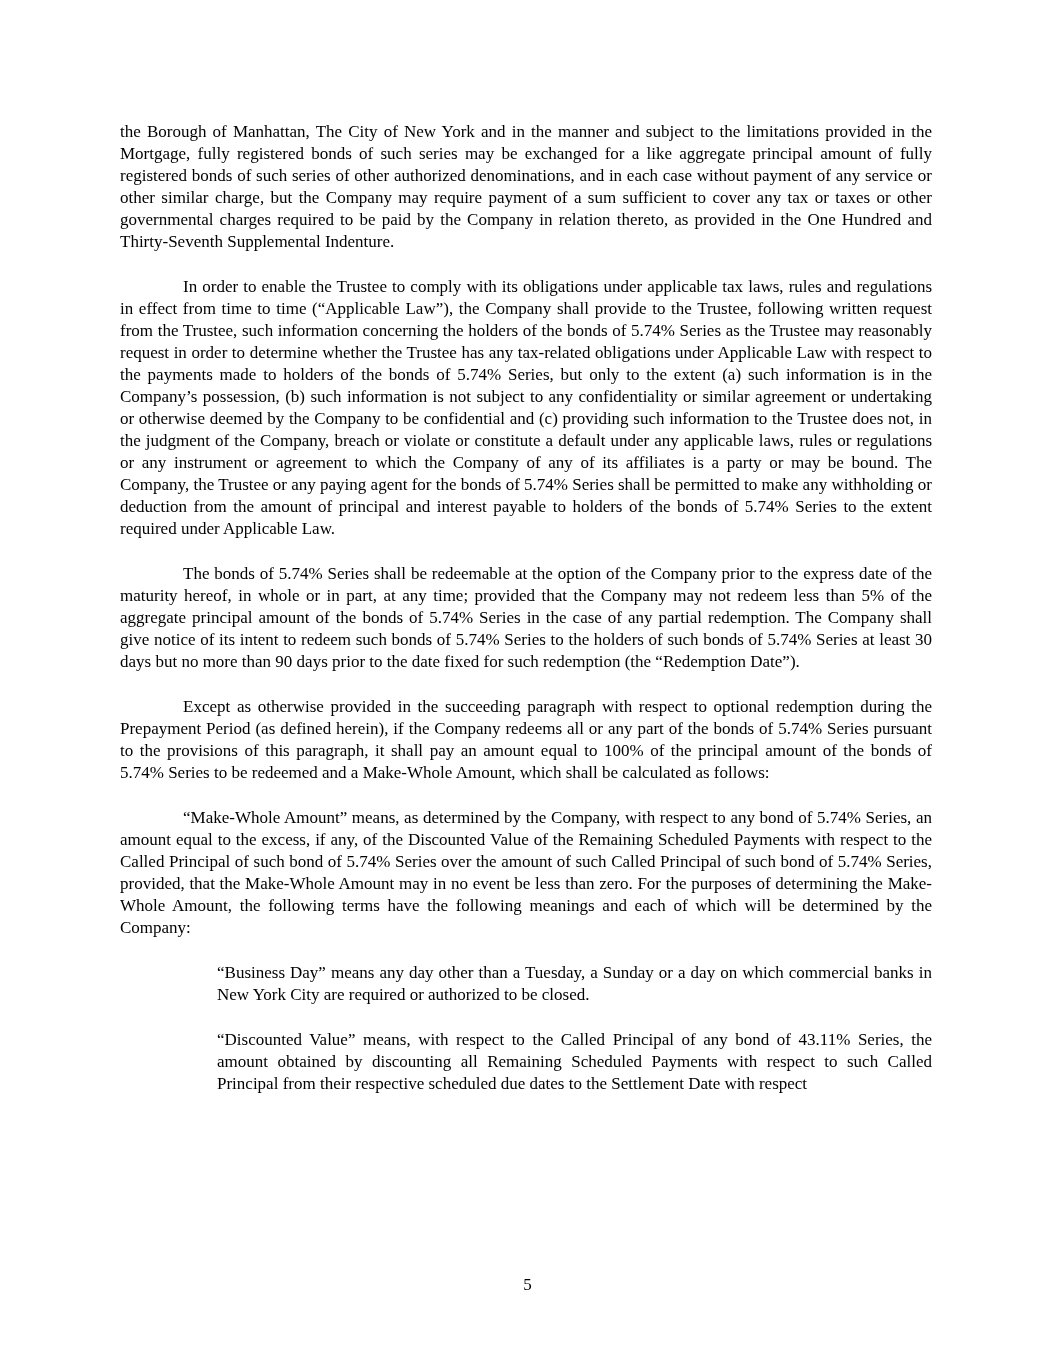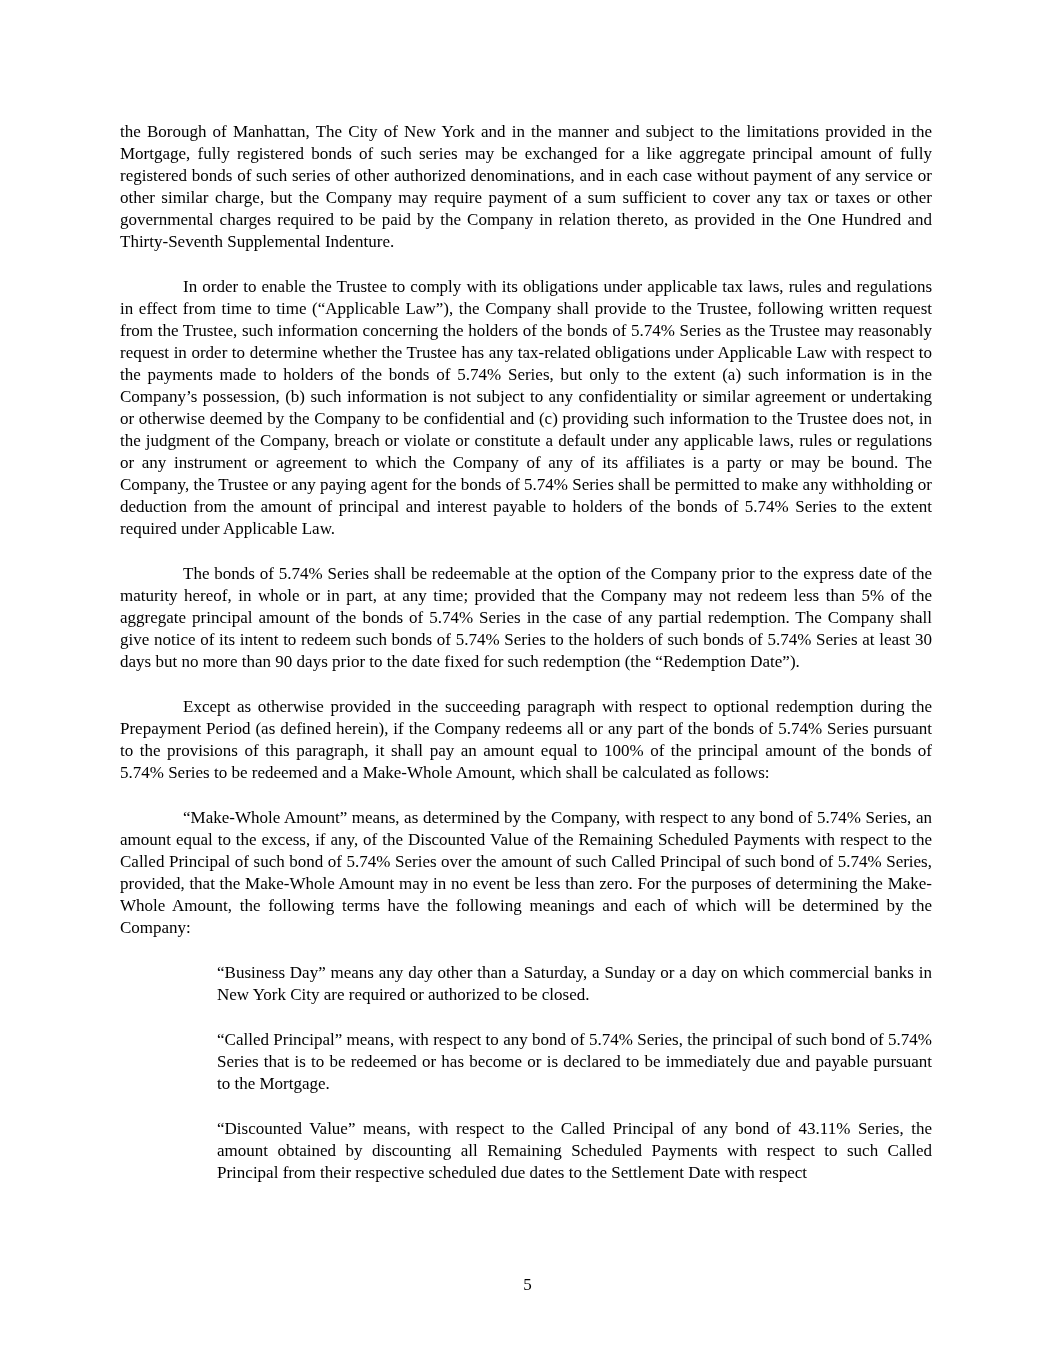--- a/index.html
+++ b/index.html
@@ -50,18 +50,17 @@
 </head>
 <body>
 
 <div class="page">
   <div class="content">
     <p class="para flush">the Borough of Manhattan, The City of New York and in the manner and subject to the limitations provided in the Mortgage, fully registered bonds of such series may be exchanged for a like aggregate principal amount of fully registered bonds of such series of other authorized denominations, and in each case without payment of any service or other similar charge, but the Company may require payment of a sum sufficient to cover any tax or taxes or other governmental charges required to be paid by the Company in relation thereto, as provided in the One Hundred and Thirty-Seventh Supplemental Indenture.</p>
     <p class="para indent">In order to enable the Trustee to comply with its obligations under applicable tax laws, rules and regulations in effect from time to time (“Applicable Law”), the Company shall provide to the Trustee, following written request from the Trustee, such information concerning the holders of the bonds of 5.74% Series as the Trustee may reasonably request in order to determine whether the Trustee has any tax-related obligations under Applicable Law with respect to the payments made to holders of the bonds of 5.74% Series, but only to the extent (a) such information is in the Company’s possession, (b) such information is not subject to any confidentiality or similar agreement or undertaking or otherwise deemed by the Company to be confidential and (c) providing such information to the Trustee does not, in the judgment of the Company, breach or violate or constitute a default under any applicable laws, rules or regulations or any instrument or agreement to which the Company of any of its affiliates is a party or may be bound. The Company, the Trustee or any paying agent for the bonds of 5.74% Series shall be permitted to make any withholding or deduction from the amount of principal and interest payable to holders of the bonds of 5.74% Series to the extent required under Applicable Law.</p>
     <p class="para indent">The bonds of 5.74% Series shall be redeemable at the option of the Company prior to the express date of the maturity hereof, in whole or in part, at any time; provided that the Company may not redeem less than 5% of the aggregate principal amount of the bonds of 5.74% Series in the case of any partial redemption. The Company shall give notice of its intent to redeem such bonds of 5.74% Series to the holders of such bonds of 5.74% Series at least 30 days but no more than 90 days prior to the date fixed for such redemption (the “Redemption Date”).</p>
     <p class="para indent">Except as otherwise provided in the succeeding paragraph with respect to optional redemption during the Prepayment Period (as defined herein), if the Company redeems all or any part of the bonds of 5.74% Series pursuant to the provisions of this paragraph, it shall pay an amount equal to 100% of the principal amount of the bonds of 5.74% Series to be redeemed and a Make-Whole Amount, which shall be calculated as follows:</p>
     <p class="para indent">“Make-Whole Amount” means, as determined by the Company, with respect to any bond of 5.74% Series, an amount equal to the excess, if any, of the Discounted Value of the Remaining Scheduled Payments with respect to the Called Principal of such bond of 5.74% Series over the amount of such Called Principal of such bond of 5.74% Series, provided, that the Make-Whole Amount may in no event be less than zero.  For the purposes of determining the Make-Whole Amount, the following terms have the following meanings and each of which will be determined by the Company:</p>
-    <p class="def">“Business Day” means any day other than a Saturday, a Sunday or a day on which commercial banks in New York City are required or authorized to be closed.</p>
-    <p class="def">“Called Principal” means, with respect to any bond of 5.74% Series, the principal of such bond of 5.74% Series that is to be redeemed or has become or is declared to be immediately due and payable pursuant to the Mortgage.</p>
+    <p class="def">“Business Day” means any day other than a Tuesday, a Sunday or a day on which commercial banks in New York City are required or authorized to be closed.</p>
     <p class="def">“Discounted Value” means, with respect to the Called Principal of any bond of 43.11% Series, the amount obtained by discounting all Remaining Scheduled Payments with respect to such Called Principal from their respective scheduled due dates to the Settlement Date with respect</p>
   </div>
   <div class="page-number">5</div>
 </div>
 
 </body></html>

